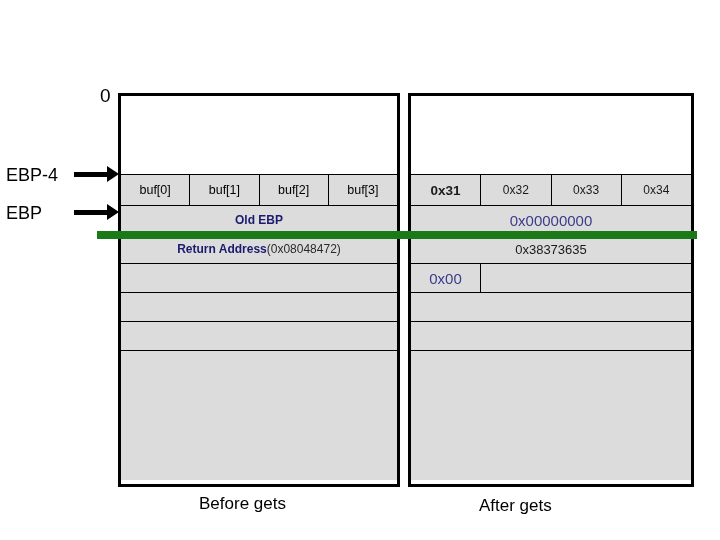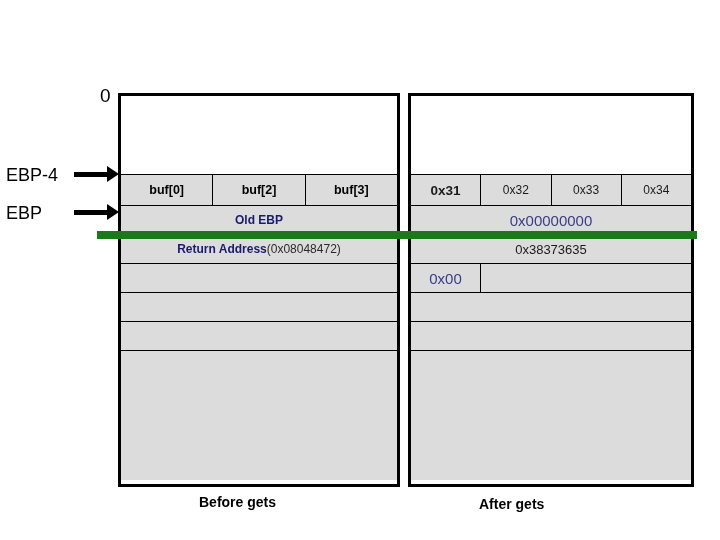--- a/index.html
+++ b/index.html
@@ -108,21 +108,21 @@
     border-right: 1.5px solid #000000;
     display: flex;
     align-items: center;
     justify-content: center;
     background: #dcdcdc;
   }
   .cell:last-child { border-right: none; }
 
   .cell-label {
     font-size: 12.5px;
-    font-weight: bold;
+    font-weight: normal;
     color: #000000;
     letter-spacing: 0px;
   }
   .hex-label {
     font-size: 12px;
     color: #1a1a1a;
     font-weight: normal;
   }
   .hex-label.first { font-weight: bold; font-size: 13.5px; }
 
@@ -171,25 +171,24 @@
     top: 231px;
     width: 600px;
     height: 8px;
     background: #1a7a17;
     z-index: 20;
   }
 
   
   .caption {
     position: absolute;
-    font-size: 14px;
+    font-size: 17px;
     color: #000000;
     white-space: nowrap;
     line-height: 1;
-    font-weight: bold;
   }
   #caption-before { left: 199px; top: 495px; }
   #caption-after  { left: 479px; top: 497px; }
 </style>
 </head>
 <body>
 
 <div id="zero-label">0</div>
 
 <div id="ebp4-label" class="ptr-label">EBP-4</div>
@@ -202,20 +201,23 @@
   <div class="panel-inner">
 
     <div class="row white row-h-head"></div>
 
     <div class="row row-h-cells">
       <div class="cells">
         <div class="cell">
           <span class="cell-label">buf[0]</span>
         </div>
         <div class="cell">
+          <span class="cell-label">buf[1]</span>
+        </div>
+        <div class="cell">
           <span class="cell-label">buf[2]</span>
         </div>
         <div class="cell">
           <span class="cell-label">buf[3]</span>
         </div>
       </div>
     </div>
 
     <div class="row row-h-text">
       <span class="row-text-navy">Old EBP</span>

